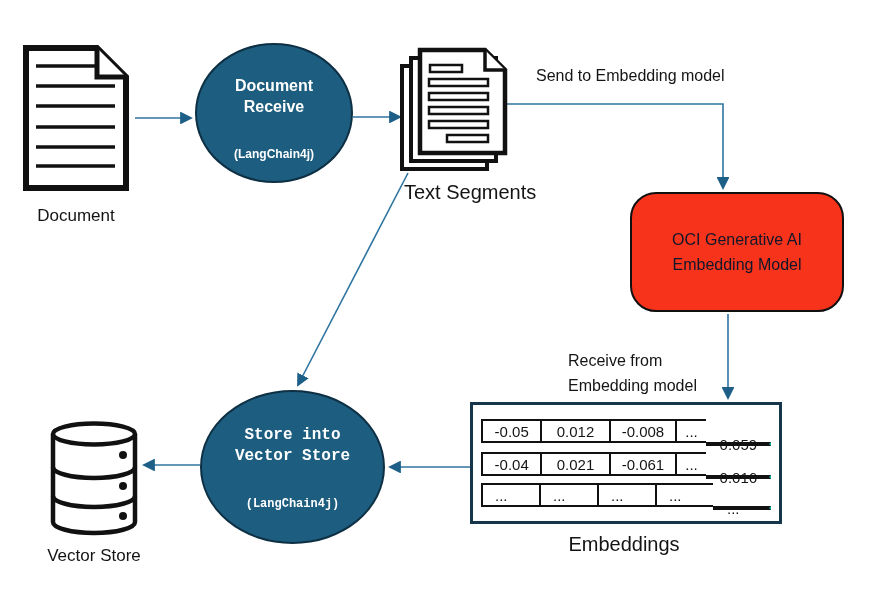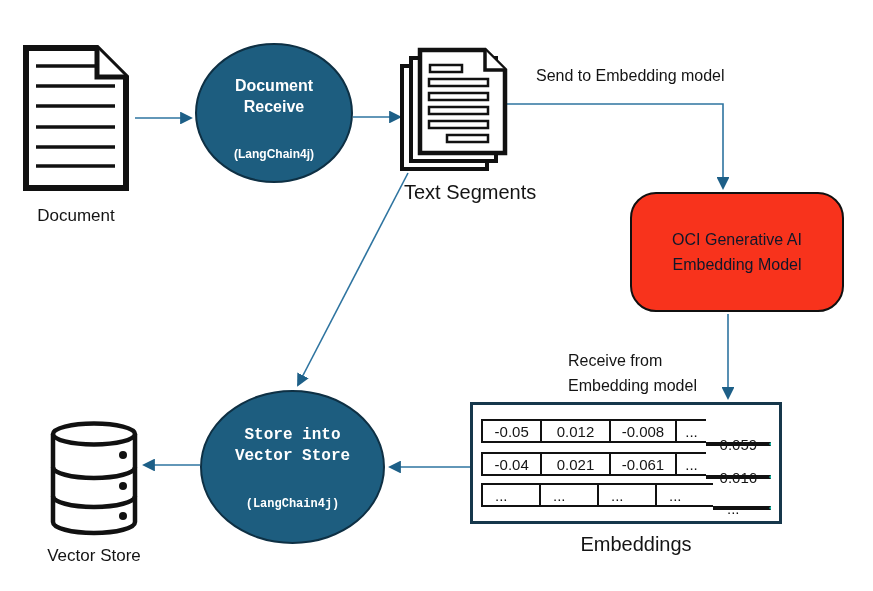--- a/index.html
+++ b/index.html
@@ -130,21 +130,21 @@
       <div class="emb-cell c4">0.016</div>
     </div>
     <div class="emb-row r3">
       <div class="emb-cell">...</div>
       <div class="emb-cell">...</div>
       <div class="emb-cell">...</div>
       <div class="emb-cell">...</div>
       <div class="emb-cell">...</div>
     </div>
   </div>
-  <div class="node-label centered abs" style="left:480px;top:533px;width:312px;">Embeddings</div>
+  <div class="node-label centered abs" style="left:468px;top:533px;width:312px;">Embeddings</div>
 
   <div class="ellipse-node" style="left:200px;top:390px;width:185px;height:154px;padding-top:33px;font-family:Liberation Mono, monospace;">
     <div class="ellipse-title">Store into</div>
     <div class="ellipse-title">Vector Store</div>
     <div class="ellipse-sub">(LangChain4j)</div>
   </div>
 
   <svg class="abs" style="left:49px;top:421px;" width="90" height="116" viewBox="0 0 90 116">
     <path d="M4 13 L4 101 A41 11 0 0 0 86 101 L86 13" fill="#ffffff" stroke="#111111" stroke-width="4.5"></path>
     <ellipse cx="45" cy="13" rx="41" ry="10.5" fill="#ffffff" stroke="#111111" stroke-width="4.5"></ellipse>

